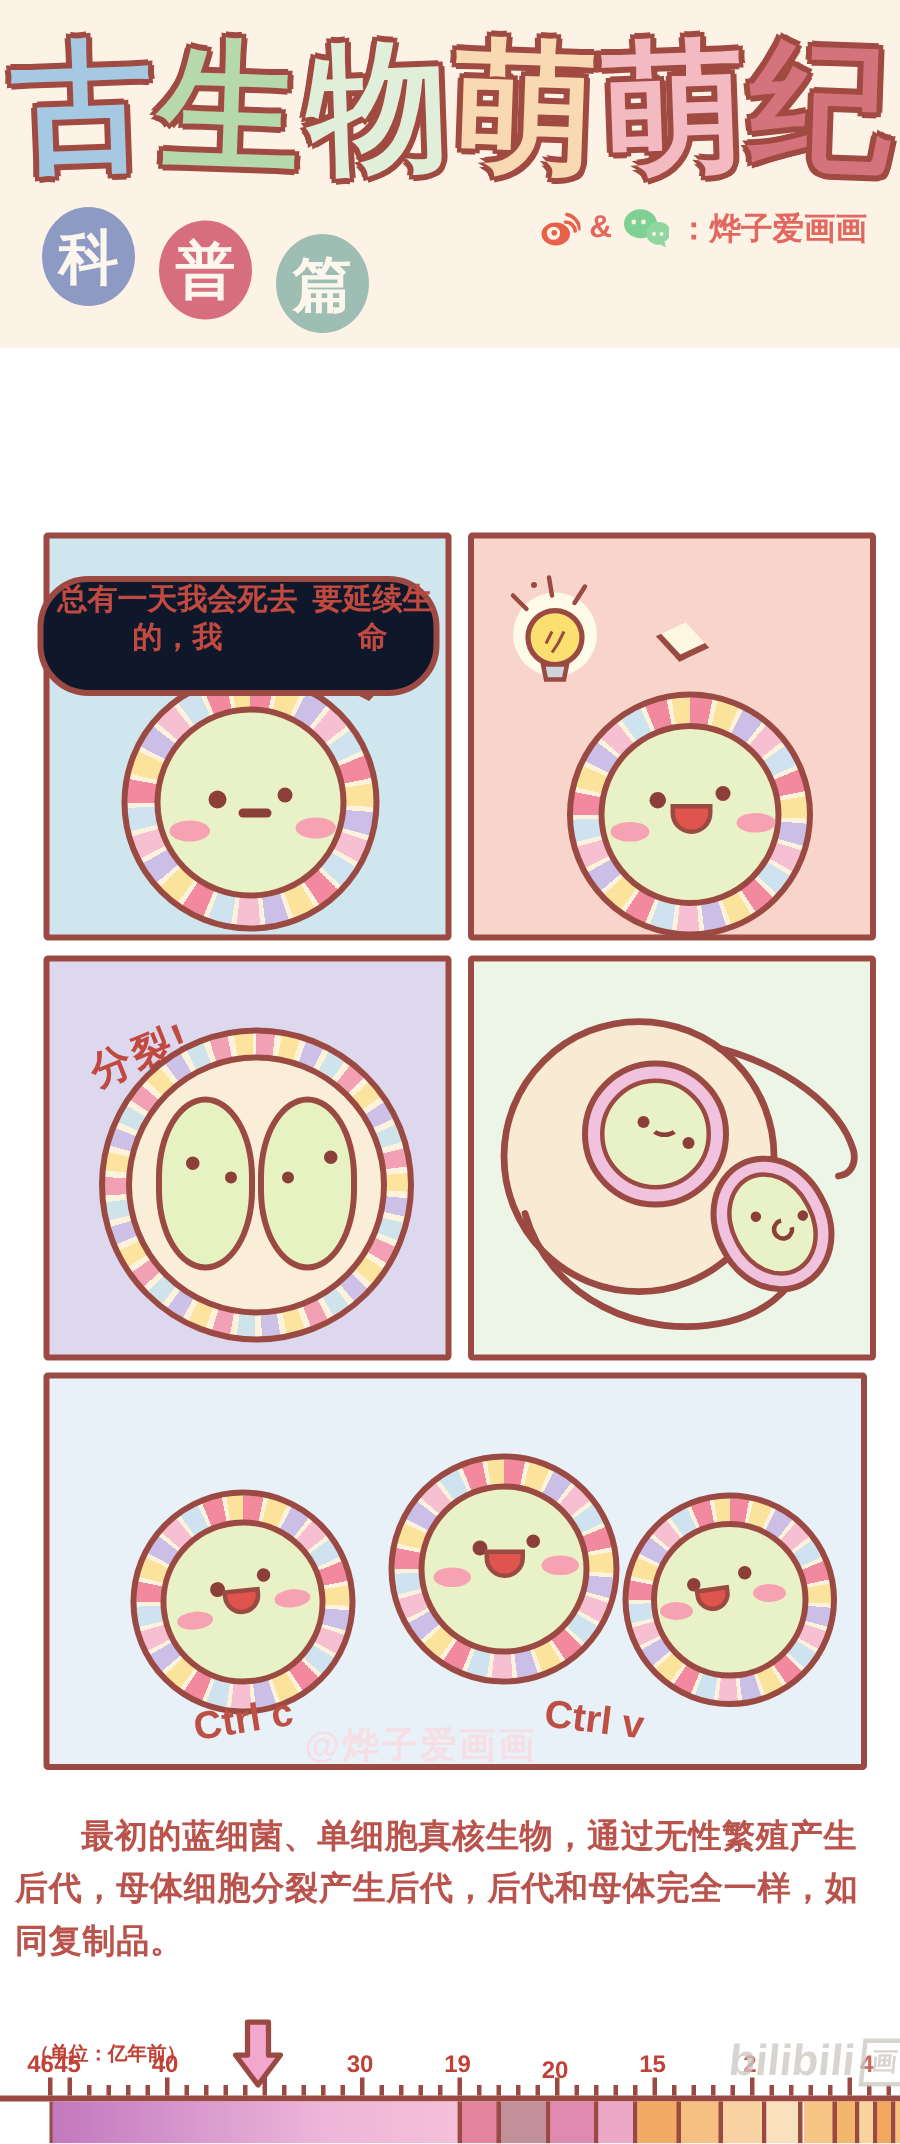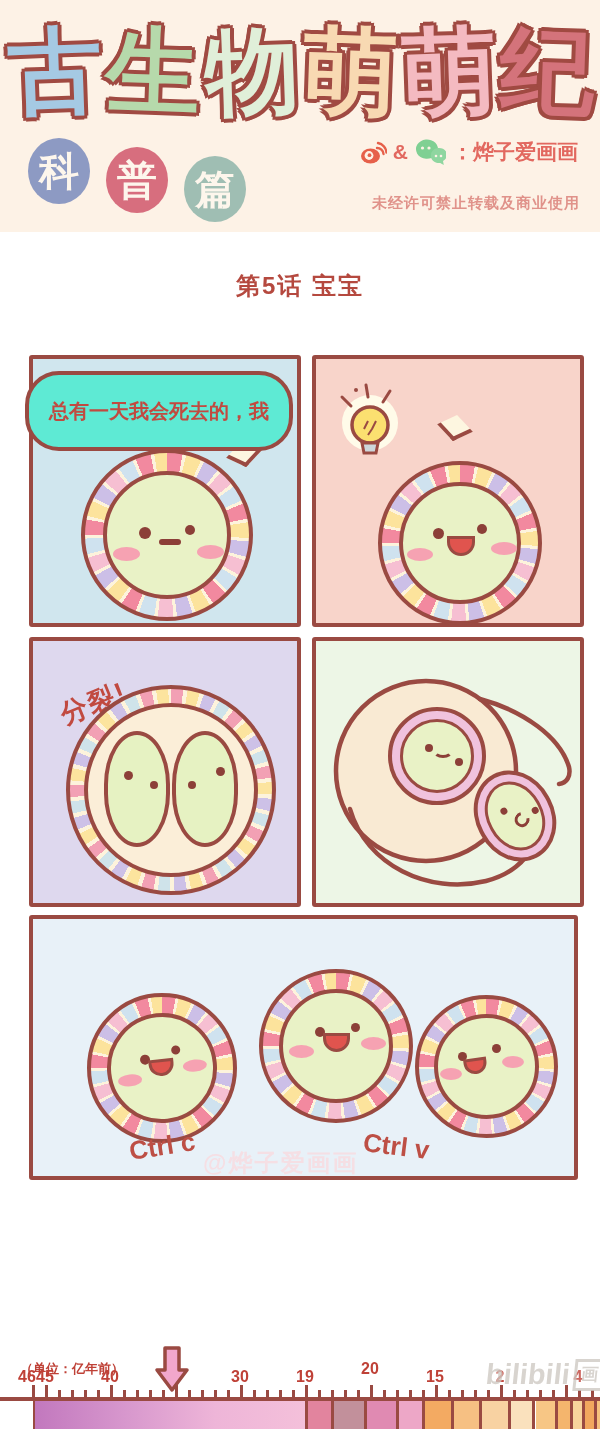--- a/index.html
+++ b/index.html
@@ -27,23 +27,23 @@
 
   
   .panel{position:absolute;border:4px solid #9a4a42;border-radius:3px;box-sizing:border-box;}
   #panel1{left:29px;top:355px;width:272px;height:272px;background:#d0e6ee;}
   #panel2{left:312px;top:355px;width:272px;height:272px;background:#f8d4ca;}
   #panel3{left:29px;top:637px;width:272px;height:270px;background:#ded8ee;}
   #panel4{left:312px;top:637px;width:272px;height:270px;background:#edf6e6;}
   #panel5{left:29px;top:915px;width:549px;height:265px;background:#e8f1f8;}
 
   
-  .bubble{position:absolute;background:#5eead4;border:4px solid #9a4a42;border-radius:34px;
+  .bubble{position:absolute;background:#0f172a;border:4px solid #9a4a42;border-radius:34px;
           color:#c14a40;font-weight:bold;font-size:20px;text-align:center;
-          display:flex;flex-direction:column;justify-content:center;line-height:1.25;box-sizing:border-box;z-index:3;}
+          display:flex;flex-direction:row;justify-content:center;line-height:1.25;box-sizing:border-box;z-index:3;margin-top:13px;}
   .tail{position:absolute;width:18px;height:18px;background:#fdf6e0;z-index:2;}
   .tail-r{border-right:4px solid #9a4a42;border-bottom:4px solid #9a4a42;transform:rotate(25deg) skewX(-18deg);}
   .tail-l{border-left:4px solid #9a4a42;border-bottom:4px solid #9a4a42;transform:rotate(-25deg) skewX(18deg);}
 
   
   .cell{position:absolute;border-radius:50%;border:4px solid #9a4a42;box-sizing:border-box;
         background:repeating-conic-gradient(#f2899f 0deg 11deg,#fdf3dc 11deg 13.5deg,
           #fce39c 13.5deg 24.5deg,#fdf3dc 24.5deg 27deg,#ccbfe7 27deg 38deg,#fdf3dc 38deg 40.5deg,
           #f6bfd2 40.5deg 51.5deg,#fdf3dc 51.5deg 54deg,#cfe2ef 54deg 65deg,#fdf3dc 65deg 67.5deg);}
   .cell-body{position:absolute;border-radius:50%;border:4px solid #9a4a42;background:#e9f2c6;box-sizing:border-box;}
@@ -130,28 +130,27 @@
       <svg width="32" height="27" viewBox="0 0 32 27">
         <path d="M2,10 a11,9.5 0 1 1 19,6.5 l1,5 -4.5,-2.5 a11,9.5 0 0 1 -15.5,-9z" fill="#7fd093"></path>
         <circle cx="8.5" cy="9" r="1.6" fill="#fdf2e6"></circle>
         <circle cx="15" cy="9" r="1.6" fill="#fdf2e6"></circle>
         <path d="M17,16 a8,7 0 1 1 12,6 l.8,4 -3.6,-2 a8,7 0 0 1 -9.2,-8z" fill="#8fd6a0"></path>
         <circle cx="22" cy="17" r="1.3" fill="#fdf2e6"></circle>
         <circle cx="27" cy="17" r="1.3" fill="#fdf2e6"></circle>
       </svg>
       <span>：烨子爱画画</span>
     </div>
-    <div id="copy2">未经许可禁止转载及商业使用</div>
-  </div>
-
-  <div id="ep-title">第5话 宝宝</div>
+  </div>
+
 
   <div id="panel1" class="panel">
     <div class="bubble" style="left:-8px;top:12px;width:268px;height:80px;">
       <span>总有一天我会死去的，我</span>
+      <span>要延续生命</span>
     </div>
     <div class="tail tail-r" style="left:200px;top:84px;"></div>
 
     <div class="cell" style="left:48px;top:90px;width:172px;height:172px;">
       <div class="cell-body" style="left:18px;top:18px;width:128px;height:128px;">
         <div class="eye" style="left:32px;top:52px;width:12px;height:12px;"></div>
         <div class="eye" style="left:78px;top:50px;width:10px;height:10px;"></div>
         <div class="mouth-flat" style="left:52px;top:64px;width:22px;height:6px;"></div>
         <div class="cheek" style="left:6px;top:72px;width:27px;height:14px;"></div>
         <div class="cheek" style="left:90px;top:70px;width:27px;height:14px;"></div>
@@ -254,20 +253,21 @@
         <div class="cheek" style="left:2px;top:50px;width:22px;height:12px;"></div>
         <div class="cheek" style="left:64px;top:38px;width:22px;height:12px;"></div>
       </div>
     </div>
 
     <div class="ctrl-label" style="left:96px;top:212px;transform:rotate(-9deg);">Ctrl c</div>
     <div class="ctrl-label" style="left:330px;top:212px;transform:rotate(7deg);">Ctrl v</div>
     <div id="p5-watermark">@烨子爱画画</div>
   </div>
 
+  <div id="caption">最初的蓝细菌、单细胞真核生物，通过无性繁殖产生后代，母体细胞分裂产生后代，后代和母体完全一样，如同复制品。</div>
 
   <div id="timeline">
     <div id="unit-label">（单位：亿年前）</div>
     <div id="ticks">
         <div class="tick" style="left: 32px; top: 45px; height: 12px;"></div>
         <div class="tick" style="left: 45px; top: 45px; height: 12px;"></div>
         <div class="tick" style="left: 58px; top: 50px; height: 7px;"></div>
         <div class="tick" style="left: 71px; top: 50px; height: 7px;"></div>
         <div class="tick" style="left: 84px; top: 50px; height: 7px;"></div>
         <div class="tick" style="left: 97px; top: 50px; height: 7px;"></div>
@@ -309,21 +309,21 @@
         <div class="tick" style="left: 565px; top: 45px; height: 12px;"></div>
         <div class="tick" style="left: 578px; top: 50px; height: 7px;"></div>
         <div class="tick" style="left: 591px; top: 50px; height: 7px;"></div>
       </div>
     <div id="tick-labels">
         <div class="tick-label" style="left: 27px; top: 28px;">46</div>
         <div class="tick-label" style="left: 45px; top: 28px;">45</div>
         <div class="tick-label" style="left: 110px; top: 28px;">40</div>
         <div class="tick-label" style="left: 240px; top: 28px;">30</div>
         <div class="tick-label" style="left: 305px; top: 28px;">19</div>
-        <div class="tick-label" style="left: 370px; top: 20px;">20</div>
+        <div class="tick-label" style="left: 370px; top: 32px;">20</div>
         <div class="tick-label" style="left: 435px; top: 28px;">15</div>
         <div class="tick-label" style="left: 500px; top: 28px;">2</div>
         <div class="tick-label" style="left: 578px; top: 28px;">4</div>
       </div>
     <div id="axis-line"></div>
     <div id="bar">
         <div class="bar-seg" style="left: -1px; width: 273px; background: linear-gradient(90deg, rgb(194, 120, 190), rgb(215, 151, 205), rgb(238, 181, 216), rgb(244, 192, 218));"></div>
         <div class="bar-seg" style="left: 272px; width: 26px; background: rgb(226, 132, 158);"></div>
         <div class="bar-seg" style="left: 298px; width: 32.5px; background: rgb(194, 144, 155);"></div>
         <div class="bar-seg" style="left: 330.5px; width: 32.5px; background: rgb(224, 138, 178);"></div>

